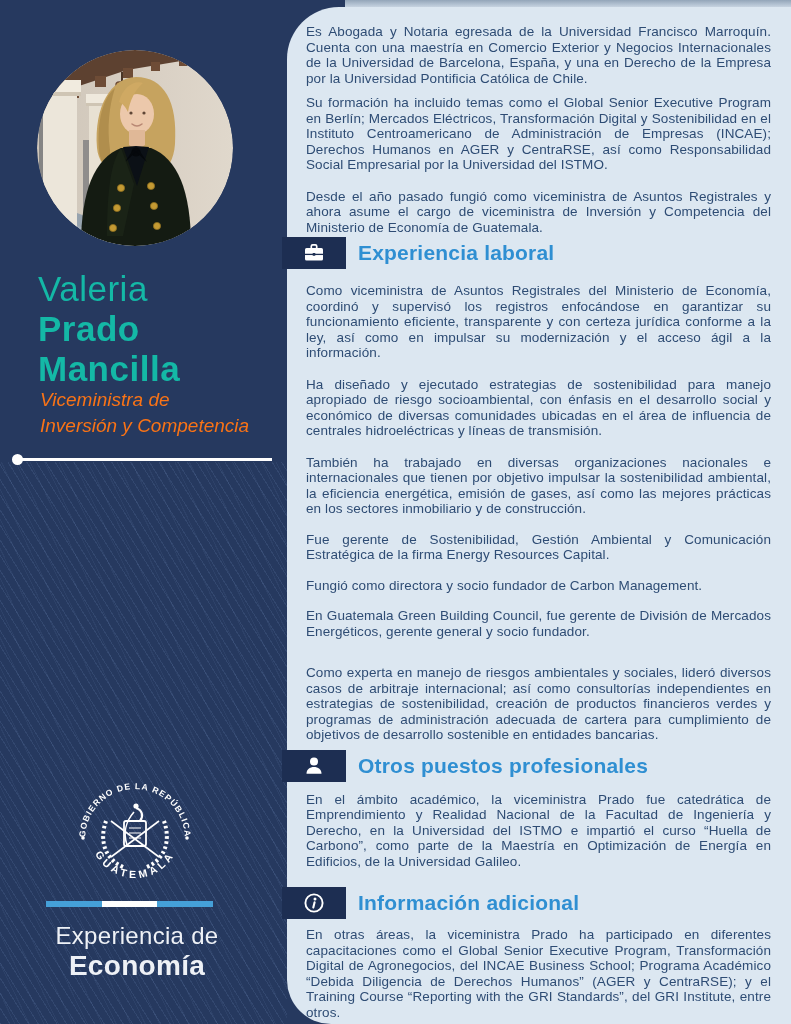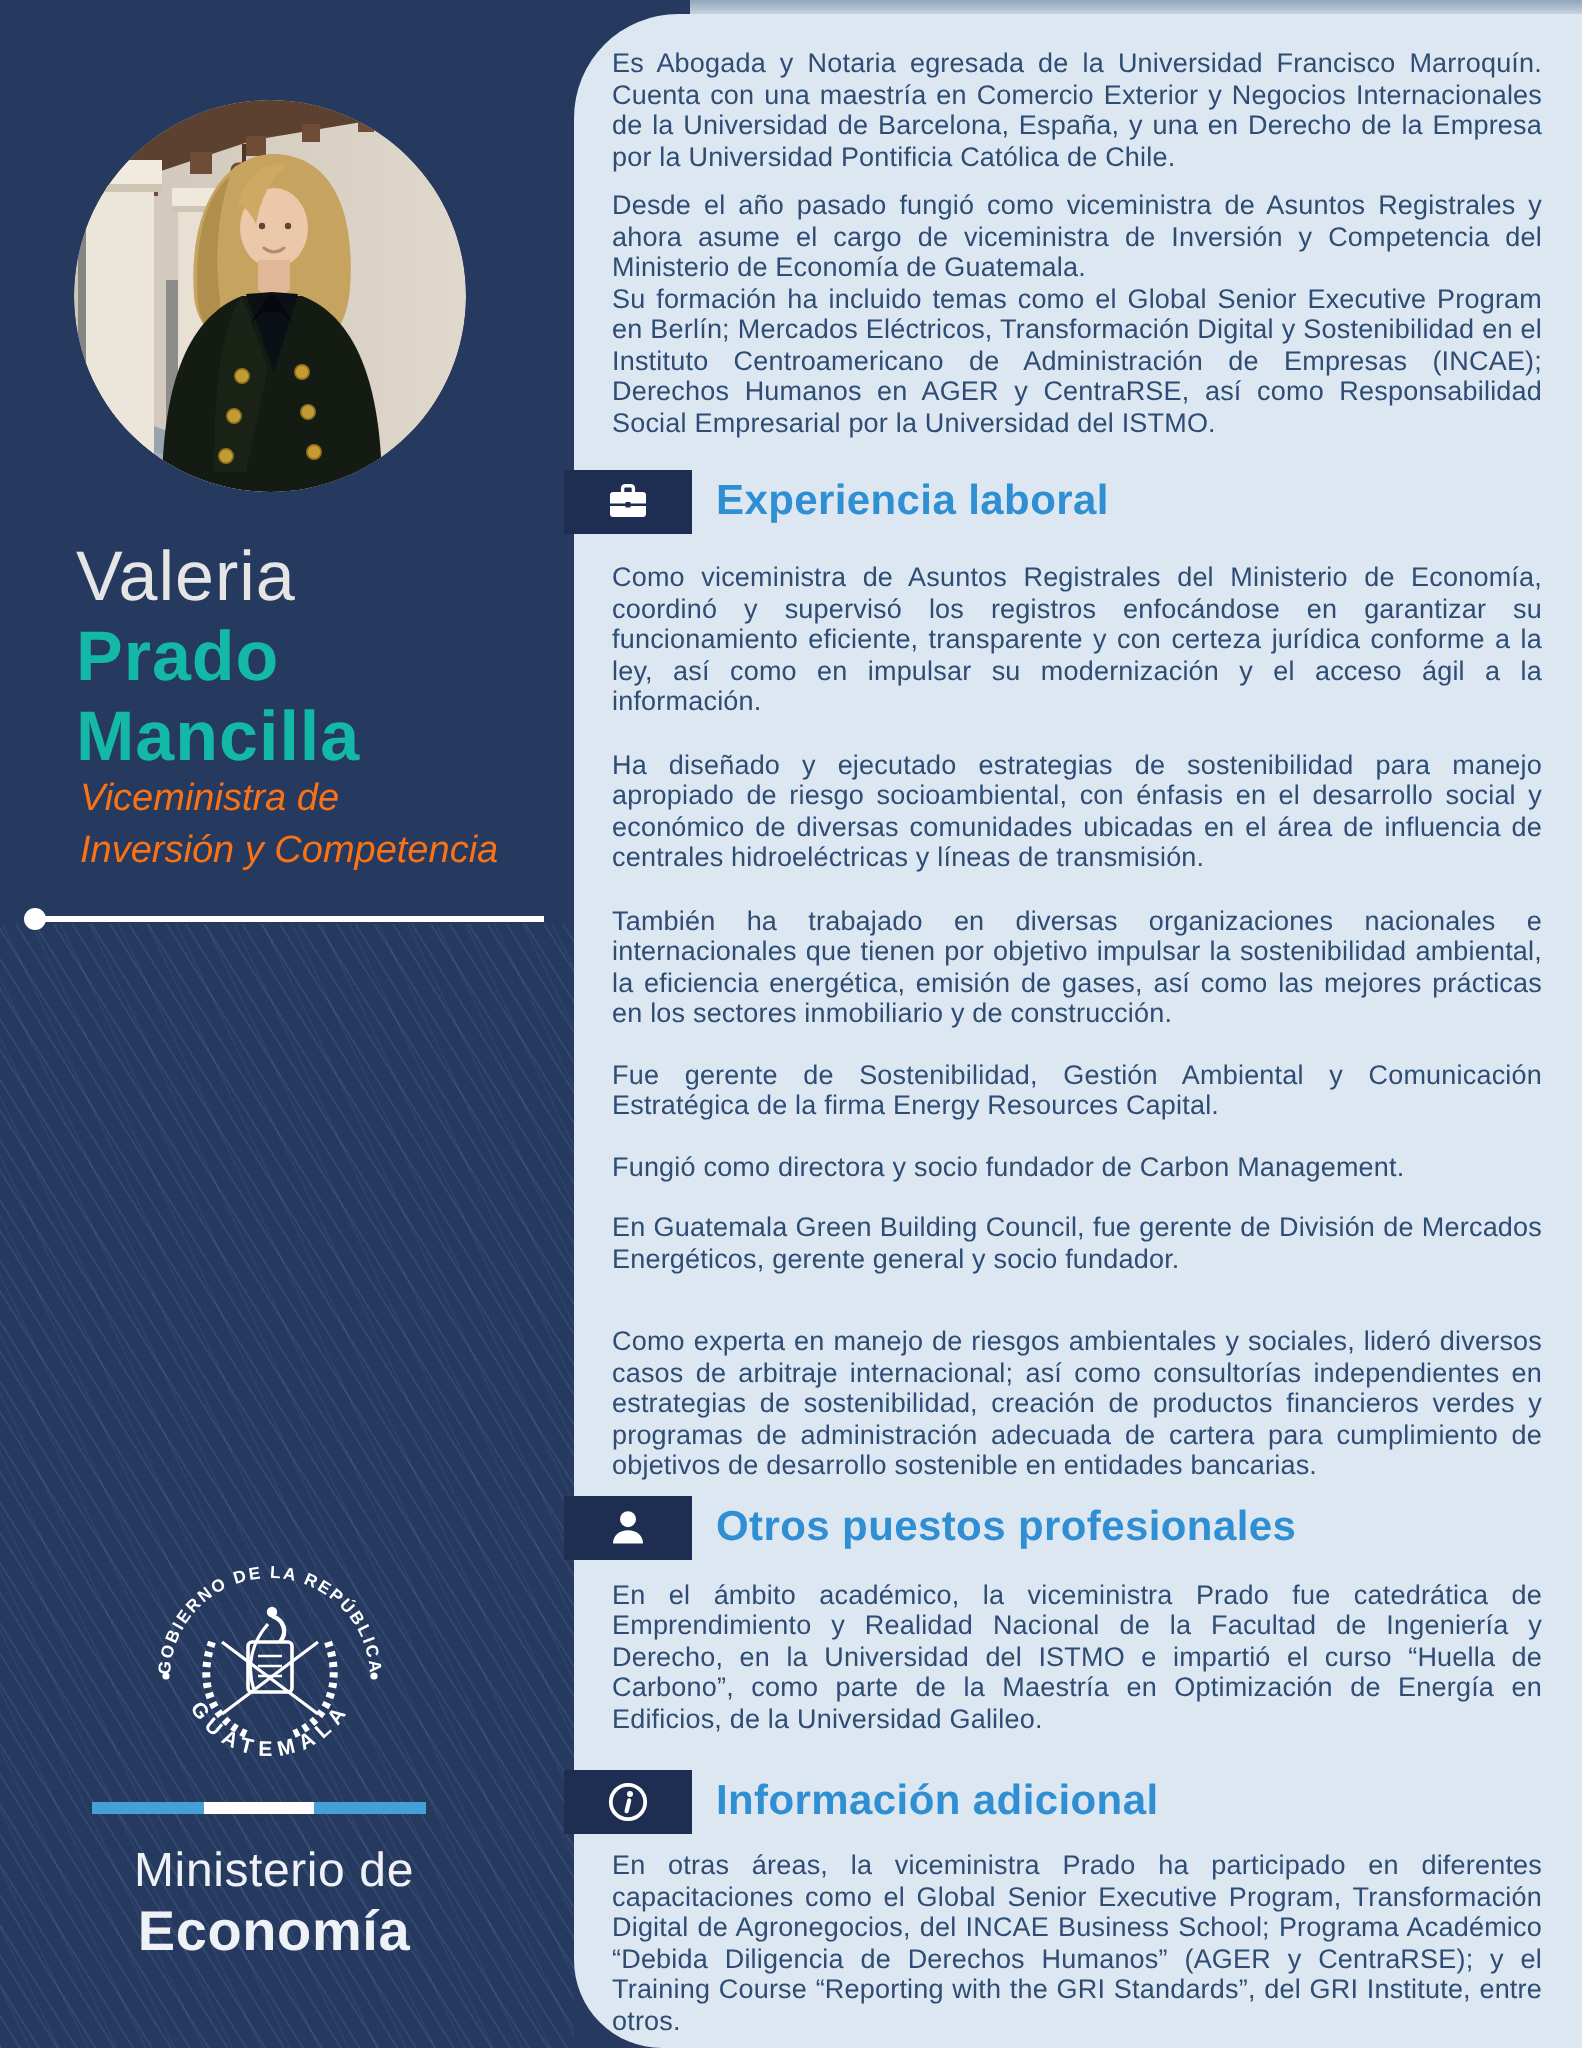--- a/index.html
+++ b/index.html
@@ -11,21 +11,21 @@
   
   .sidebar{position:absolute;left:0;top:0;width:287px;height:1024px;background:#26395f;}
   .sidebar-pattern{
     position:absolute;left:0;top:462px;width:287px;height:562px;
     background:
       repeating-linear-gradient(58deg, rgba(141,173,224,0.12) 0 1px, transparent 1px 8px),
       repeating-linear-gradient(64deg, rgba(141,173,224,0.07) 0 1px, transparent 1px 13px);
   }
   .photo-wrap{position:absolute;left:37px;top:50px;width:196px;height:196px;border-radius:50%;overflow:hidden;}
   .name-block{position:absolute;left:38px;top:269px;line-height:40px;font-size:35px;letter-spacing:.5px;}
-  .name-first{color:#e5e5e5;font-weight:400;}
+  .name-first{color:#14b8a6;font-weight:400;}
   .name-last{color:#14b8a6;font-weight:700;}
   .role-block{position:absolute;left:40px;top:387px;font-style:italic;font-size:19px;line-height:26px;color:#f97316;}
   .divider{position:absolute;left:16px;top:458px;width:256px;height:3px;background:#ffffff;}
   .divider-dot{position:absolute;left:12px;top:454px;width:11px;height:11px;border-radius:50%;background:#ffffff;}
   .seal{position:absolute;left:70px;top:772px;width:130px;height:130px;}
   .flag-bar{position:absolute;left:46px;top:901px;width:167px;height:6px;display:flex;}
   .flag-bar .seg{flex:1;}
   .ministry{position:absolute;left:0;top:922px;width:274px;text-align:center;color:#eef1f6;}
   .ministry-1{font-size:24px;font-weight:400;line-height:28px;letter-spacing:.3px;}
   .ministry-2{font-size:28px;font-weight:700;line-height:32px;letter-spacing:.3px;}
@@ -169,31 +169,31 @@
     </g>
   </svg>
 
   <div class="flag-bar">
     <div class="seg" style="background:#45a0d8"></div>
     <div class="seg" style="background:#ffffff"></div>
     <div class="seg" style="background:#45a0d8"></div>
   </div>
 
   <div class="ministry">
-    <div class="ministry-1">Ministerio de</div>
+    <div class="ministry-1">Experiencia de</div>
     <div class="ministry-2">Economía</div>
   </div>
 </div>
 
 <div class="top-edge"></div>
 
 <div class="panel">
   <p class="body-text mb9">Es Abogada y Notaria egresada de la Universidad Francisco Marroquín. Cuenta con una maestría en Comercio Exterior y Negocios Internacionales de la Universidad de Barcelona, España, y una en Derecho de la Empresa por la Universidad Pontificia Católica de Chile.</p>
+  <p class="body-text mb16">Su formación ha incluido temas como el Global Senior Executive Program en Berlín; Mercados Eléctricos, Transformación Digital y Sostenibilidad en el Instituto Centroamericano de Administración de Empresas (INCAE); Derechos Humanos en AGER y CentraRSE, así como Responsabilidad Social Empresarial por la Universidad del ISTMO.</p>
   <p class="body-text">Desde el año pasado fungió como viceministra de Asuntos Registrales y ahora asume el cargo de viceministra de Inversión y Competencia del Ministerio de Economía de Guatemala.</p>
-  <p class="body-text mb16">Su formación ha incluido temas como el Global Senior Executive Program en Berlín; Mercados Eléctricos, Transformación Digital y Sostenibilidad en el Instituto Centroamericano de Administración de Empresas (INCAE); Derechos Humanos en AGER y CentraRSE, así como Responsabilidad Social Empresarial por la Universidad del ISTMO.</p>
 
   <div class="section-row row-1">
     <div class="icon-square">
       <svg width="24" height="24" viewBox="0 0 24 24">
         <path d="M9.3,7 V5.3 c0-.8.6-1.4 1.4-1.4 h2.6 c.8,0 1.4.6 1.4,1.4 V7" fill="none" stroke="#ffffff" stroke-width="1.7"></path>
         <rect x="3" y="7" width="18" height="12.5" rx="1.6" fill="#ffffff"></rect>
         <line x1="3" y1="13.4" x2="21" y2="13.4" stroke="#1d2e52" stroke-width="1.3"></line>
         <rect x="10.7" y="12" width="2.6" height="2.8" rx="0.5" fill="#1d2e52"></rect>
       </svg>
     </div>

